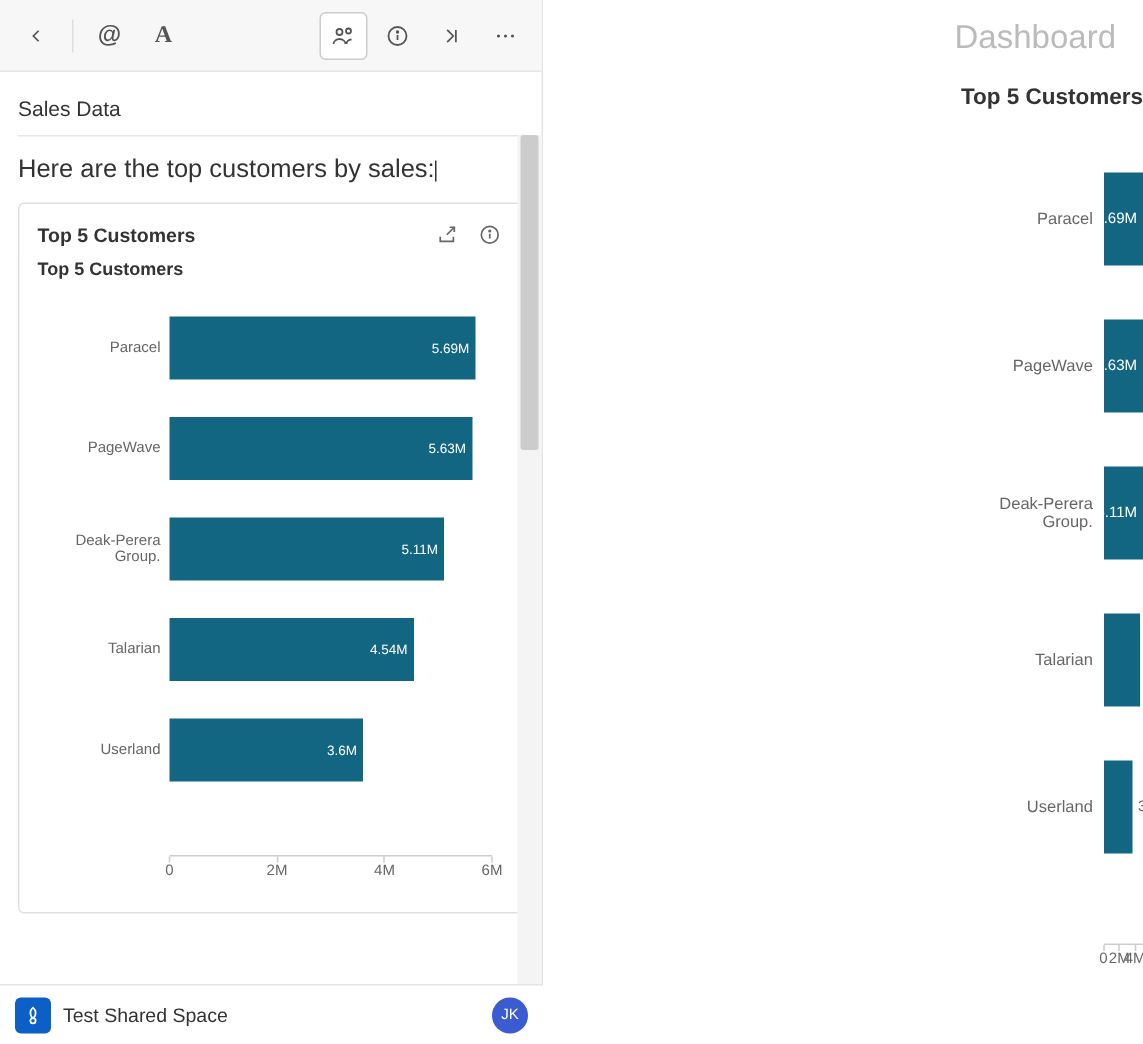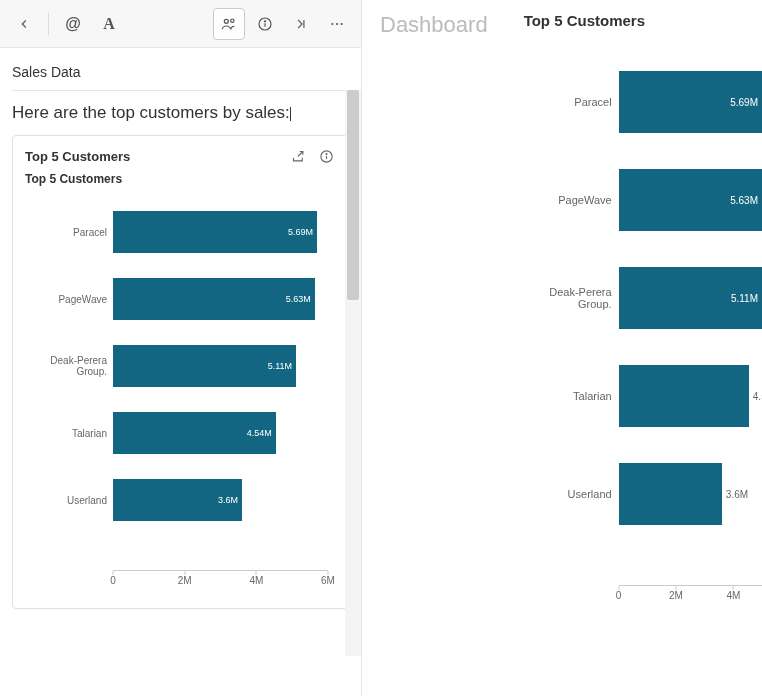--- a/index.html
+++ b/index.html
@@ -1,19 +1,19 @@
 <!DOCTYPE html>
 <html><head>
 <meta charset="utf-8">
 <style>
   * { box-sizing: border-box; margin: 0; padding: 0; }
   body { font-family: -apple-system, BlinkMacSystemFont, "Segoe UI", sans-serif; font-size: 13px; color: #333; background: #fff; width: 762px; height: 696px; overflow: hidden; position: relative; }
   .app { display: flex; width: 100%; height: 100%; }
   .left-panel { width: 362px; height: 100%; display: flex; flex-direction: column; border-right: 1px solid #e5e5e5; position: relative; }
-  .right-panel { flex: 1; height: 100%; display: flex; flex-direction: row; }
+  .right-panel { flex: 1; height: 100%; display: flex; flex-direction: column; align-items: flex-end; }
 
   
   .toolbar { height: 48px; background: #f7f7f7; border-bottom: 1px solid #e5e5e5; display: flex; align-items: center; padding: 0 8px; gap: 4px; }
   .tbtn { width: 32px; height: 32px; display: flex; align-items: center; justify-content: center; border-radius: 4px; color: #555; cursor: pointer; font-size: 16px; }
   .tbtn.boxed { border: 1px solid #ccc; background: #fff; }
   .tsep { width: 1px; height: 22px; background: #ddd; margin: 0 4px; }
 
   
   .left-body { flex: 1; padding: 16px 12px 0 12px; overflow: hidden; position: relative; }
   .section-title { font-size: 14px; font-weight: 400; color: #333; padding-bottom: 10px; border-bottom: 1px solid #e5e5e5; margin-bottom: 12px; }
@@ -184,20 +184,30 @@
               </div>
           </div>
         </div>
       </div>
     </div>
 
     <div class="fake-scroll">
       <div class="fake-thumb"></div>
     </div>
 
+    <div class="footer">
+      <div class="footer-icon">
+        <svg width="14" height="14" viewBox="0 0 24 24" fill="none" stroke="#fff" stroke-width="2">
+            <path d="M12 3c4 3 4 9 0 12c-4-3-4-9 0-12z"></path>
+            <circle cx="12" cy="18" r="3"></circle>
+          </svg>
+      </div>
+      <div class="footer-text">Test Shared Space</div>
+      <div class="footer-avatar">JK</div>
+    </div>
   </div>
 
   <div class="right-panel">
     <div class="dash-title">Dashboard</div>
     <div class="dash-body">
       <div class="dash-subtitle">Top 5 Customers</div>
       <div class="chart-lg" id="chart-lg">
         <div class="chart-lg-plot" id="chart-lg-plot">
             <div class="bar-row bar-row-lg">
               <div class="bar-label bar-label-lg">Paracel</div>

